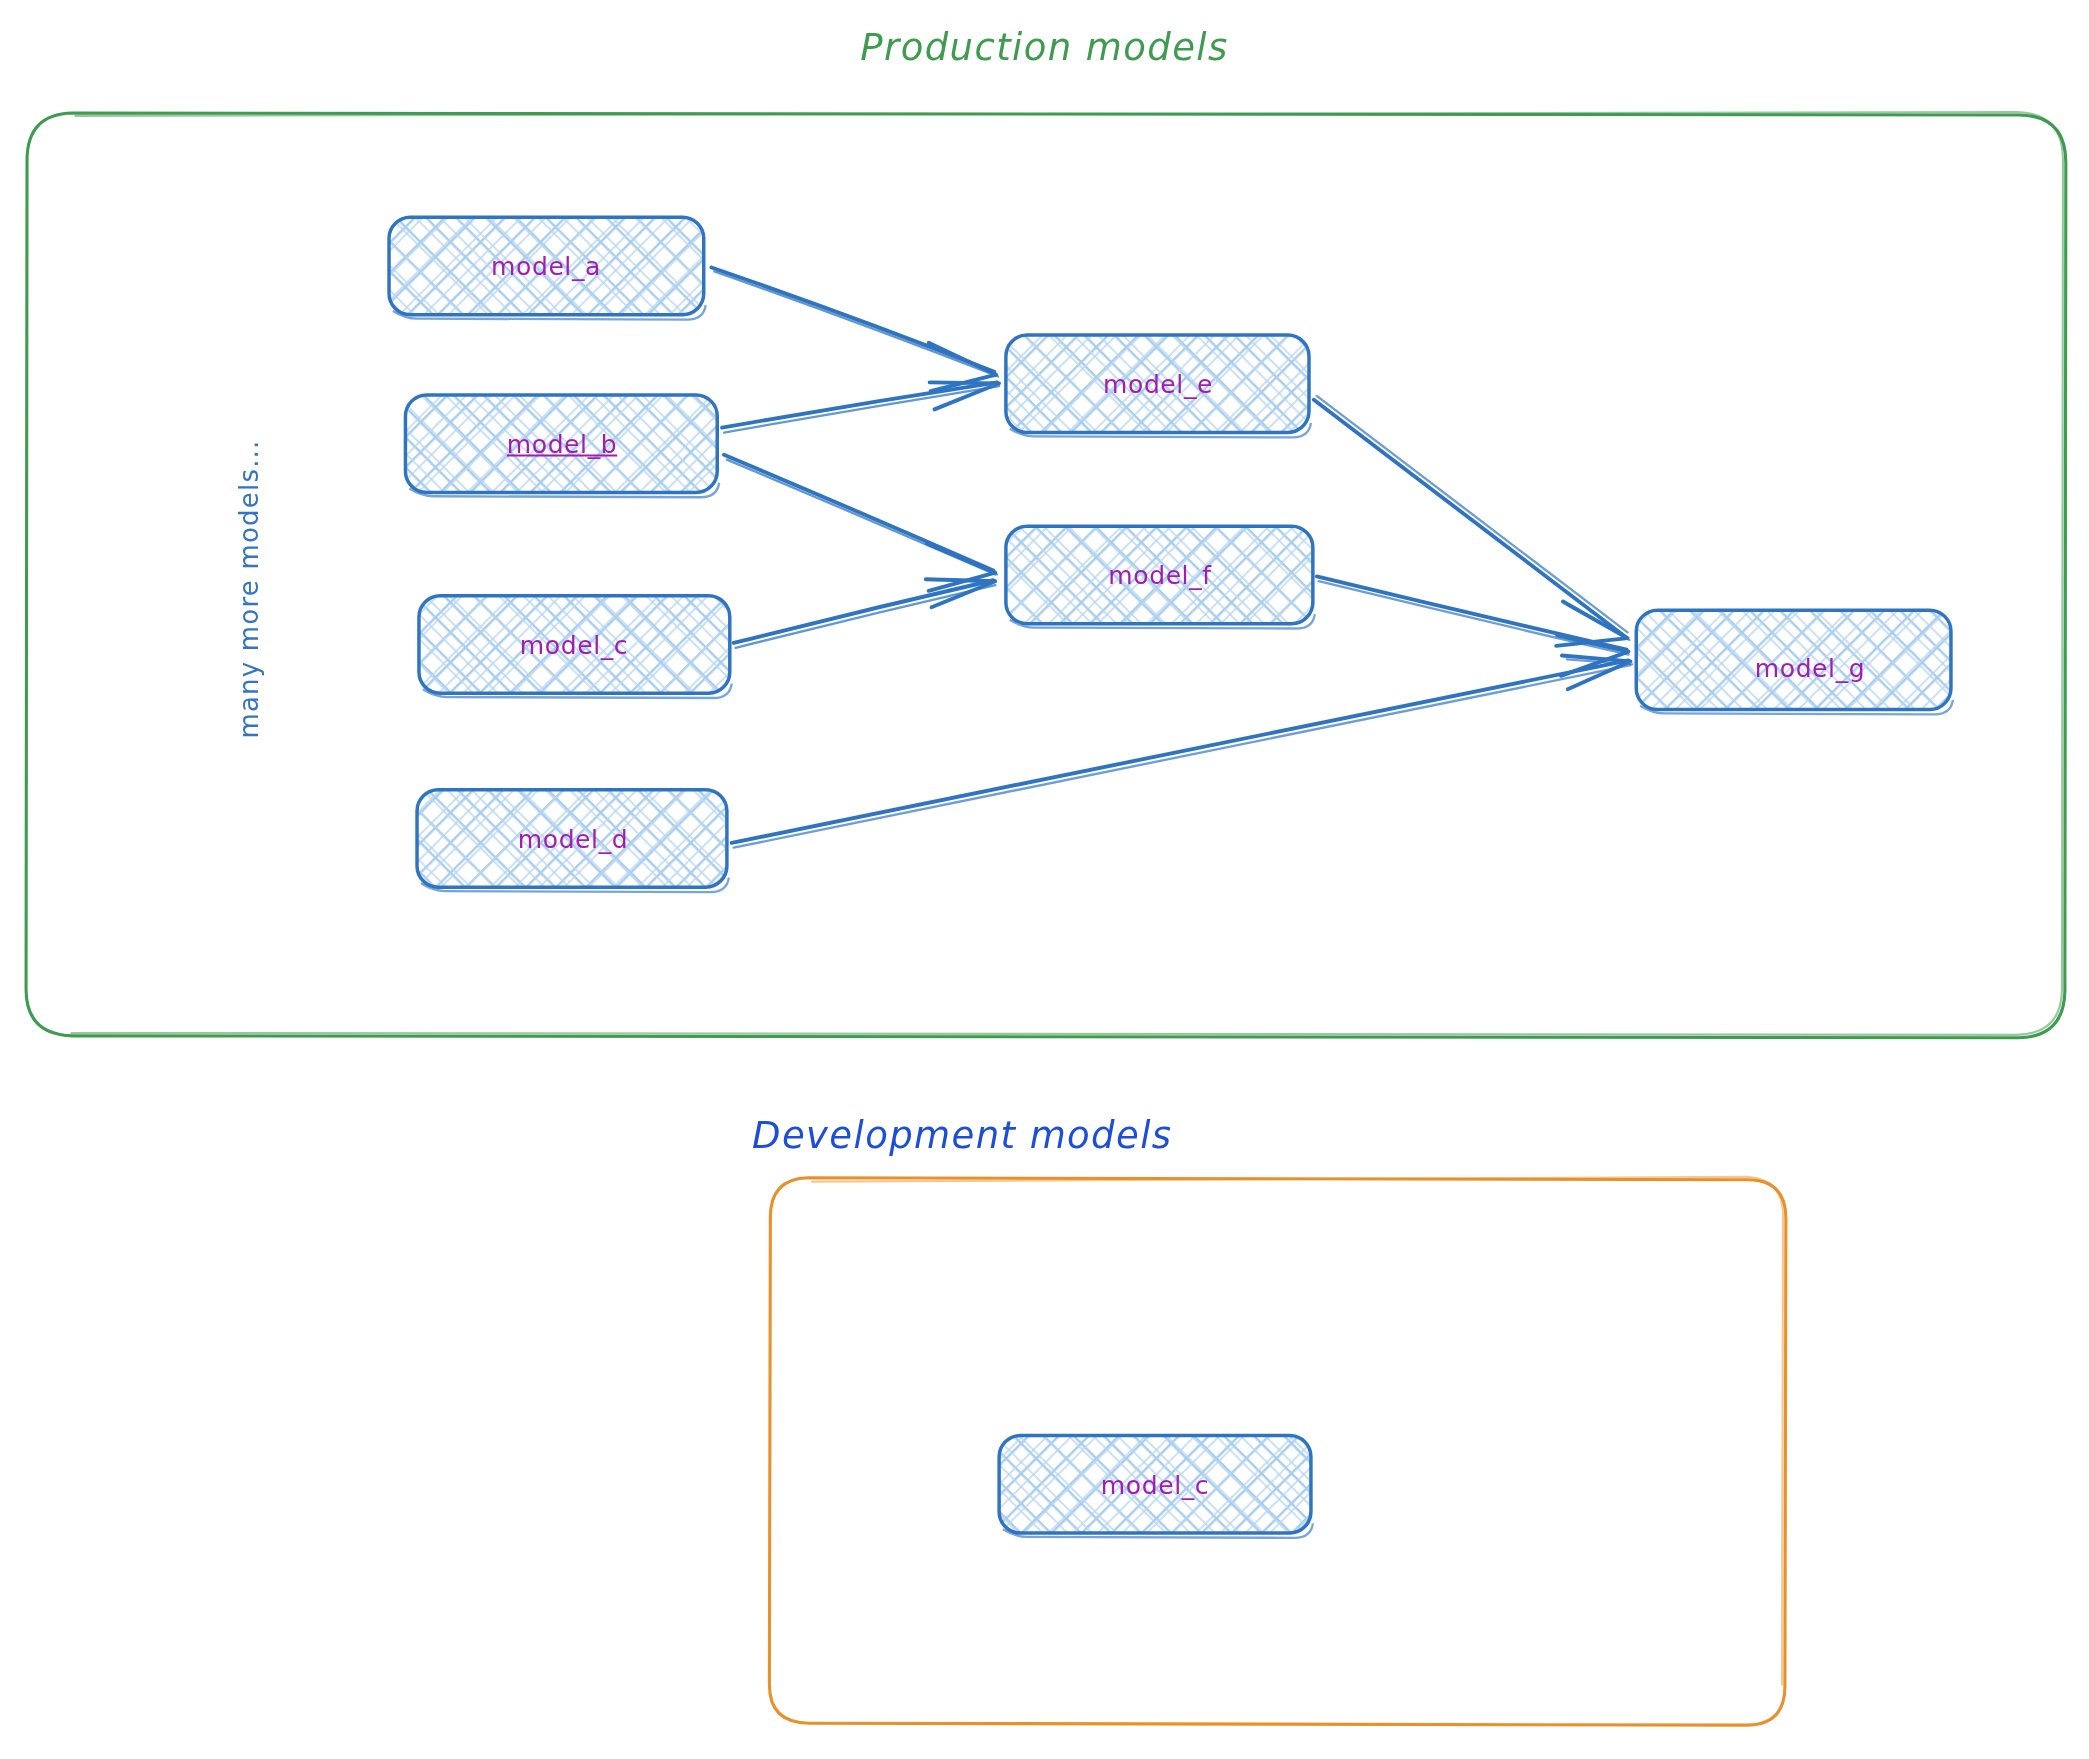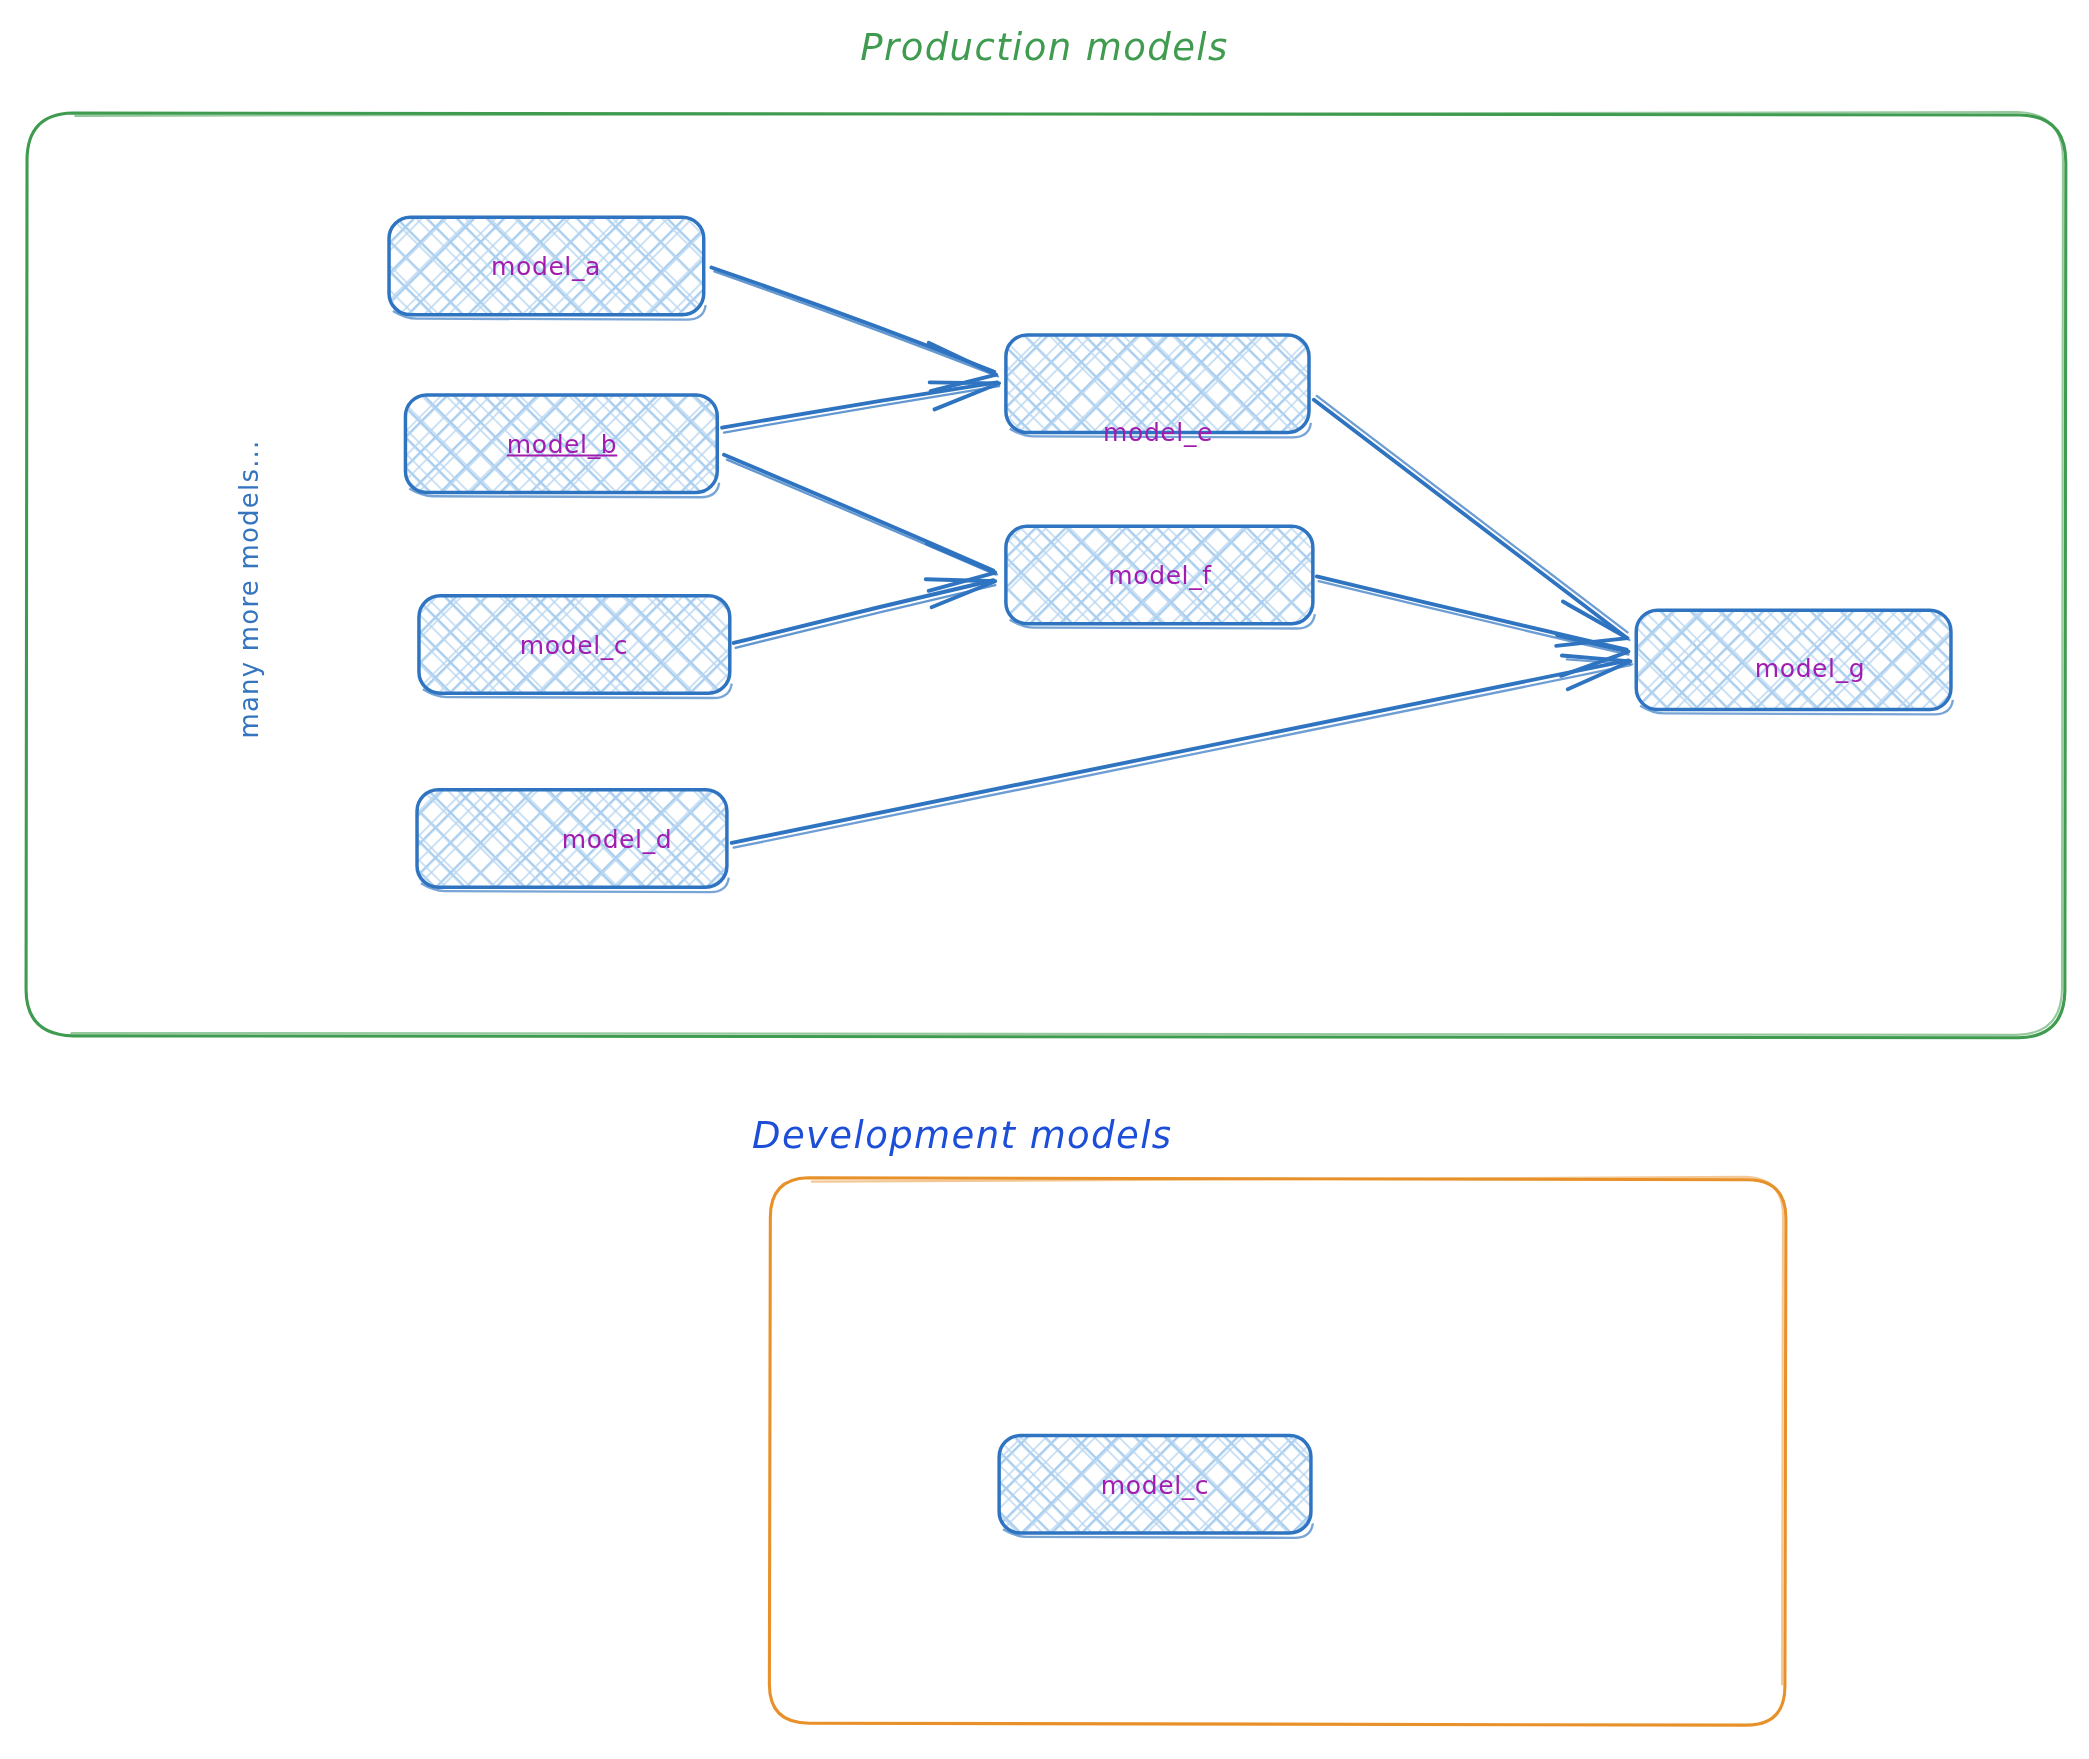--- a/index.html
+++ b/index.html
@@ -207,20 +207,20 @@
 
   <div class="group-title" id="title-production">Production models</div>
 
   <div class="group-title" id="title-development">Development models</div>
 
   <div class="side-note" style="left:249px; top:589px;">many more models...</div>
 
   <div class="node-label" style="left:546px; top:266px;">model_a</div>
   <div class="node-label" style="left:562px; top:444px;text-decoration:underline;">model_b</div>
   <div class="node-label" style="left:574px; top:645px;">model_c</div>
-  <div class="node-label" style="left:573px; top:839px;margin-left:44px;">model_d</div>
-  <div class="node-label" style="left:1158px; top:384px;margin-top:48px;">model_e</div>
+  <div class="node-label" style="left:573px; top:839px;">model_d</div>
+  <div class="node-label" style="left:1158px; top:384px;">model_e</div>
   <div class="node-label" style="left:1160px; top:575px;text-align:center;">model_f</div>
   <div class="node-label" style="left:1794px; top:668px;padding-left:32px;">model_g</div>
   <div class="node-label" style="left:1155px; top:1485px;">model_c</div>
 
 </div>
 
 
 </body></html>

